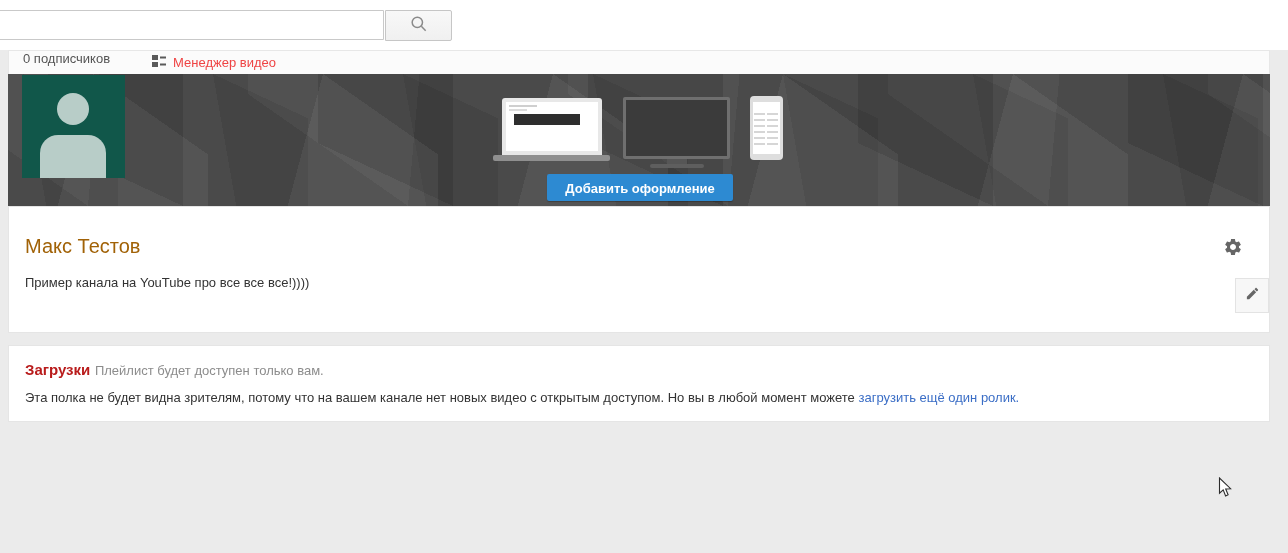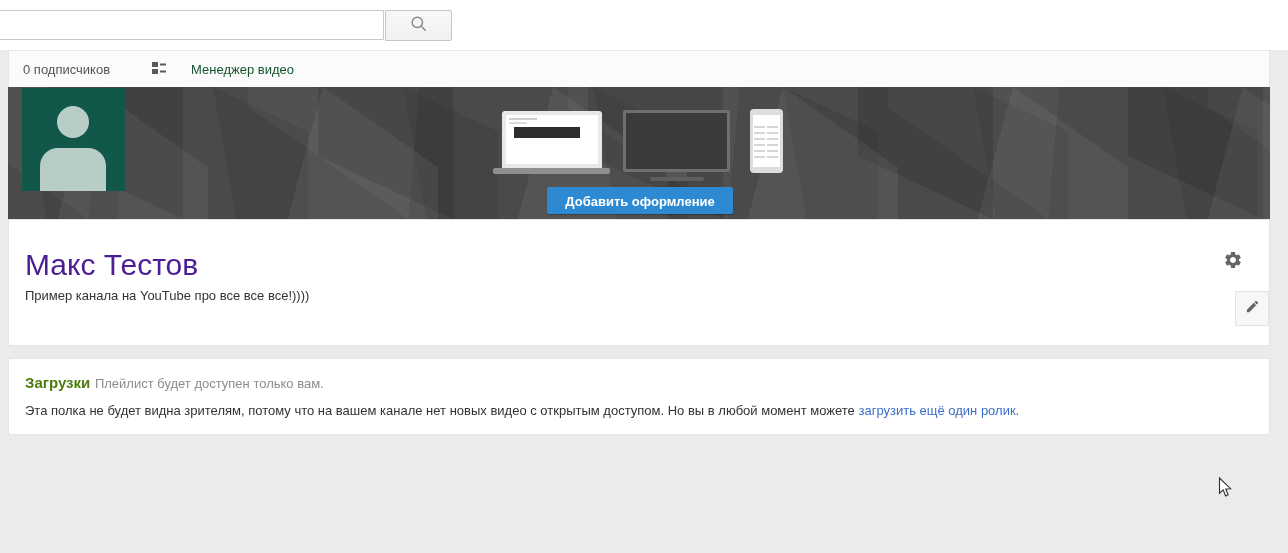--- a/index.html
+++ b/index.html
@@ -21,25 +21,25 @@
     background:linear-gradient(#f8f8f8,#f0f0f0);
     border:1px solid #c6c6c6;box-sizing:border-box;border-radius:0 2px 2px 0;
     display:flex;align-items:center;justify-content:center;cursor:pointer;
   }
   
   .page-bg{position:absolute;left:0;top:50px;width:1288px;bottom:0;background:var(--page-bg,#ebebeb);}
   
   .content{position:absolute;left:8px;top:50px;width:1262px;}
   
   .toolbar{
-    height:37px;background:#fbfbfb;border:1px solid #e7e7e7;border-bottom:none;box-sizing:border-box;
-    display:flex;align-items:center;padding-left:14px;font-size:13px;
+    height:24px;background:#fbfbfb;border:1px solid #e7e7e7;border-bottom:none;box-sizing:border-box;
+    display:flex;padding-left:14px;font-size:13px;
   }
   .subs{color:#555;margin-right:42px;}
-  .vm-link{display:flex;align-items:center;gap:25px;color:#14532d;cursor:pointer;text-decoration:none;}
+  .vm-link{display:flex;align-items:center;gap:7px;color:#ef4444;cursor:pointer;text-decoration:none;}
   
   .banner{
     position:relative;height:132px;overflow:hidden;
     background-color:var(--banner-bg,#4a4a4a);
     background-image:
       conic-gradient(from 125deg at 50% 0%, rgba(255,255,255,0.055) 0 70deg, rgba(255,255,255,0) 0),
       conic-gradient(from 295deg at 50% 100%, rgba(0,0,0,0.12) 0 65deg, rgba(0,0,0,0) 0),
       conic-gradient(from 115deg at 50% 0%, rgba(0,0,0,0.08) 0 55deg, rgba(0,0,0,0) 0),
       conic-gradient(from 305deg at 50% 100%, rgba(255,255,255,0.04) 0 60deg, rgba(255,255,255,0) 0);
     background-size:230px 132px,270px 132px,190px 132px,320px 132px;
@@ -78,32 +78,32 @@
   .add-art-btn{
     position:absolute;left:539px;top:100px;width:186px;height:27px;
     background:var(--accent-blue,#2d8ad2);color:#fff;font-size:13px;font-weight:bold;
     line-height:27px;text-align:center;border:none;border-radius:2px;cursor:pointer;
     box-shadow:0 1px 1px rgba(0,0,0,0.25);
     font-family:"Liberation Sans","DejaVu Sans",sans-serif;
   }
   
   .card{background:#fff;border:1px solid #e5e5e5;box-sizing:border-box;position:relative;}
   .header-card{height:127px;margin-bottom:12px;}
-  .channel-name{position:absolute;left:16px;top:28px;font-size:30px;color:#4c1d95;}
+  .channel-name{position:absolute;left:16px;top:28px;font-size:20px;color:#a16207;}
   .gear-btn{position:absolute;right:26px;top:30px;width:20px;height:20px;cursor:pointer;}
   .pencil-btn{
     position:absolute;right:0;top:71px;width:34px;height:35px;
     background:#f7f7f7;border:1px solid #e3e3e3;box-sizing:border-box;
     display:flex;align-items:center;justify-content:center;cursor:pointer;
   }
   .channel-desc{position:absolute;left:16px;top:68px;font-size:13px;color:#333;}
   
   .uploads-card{height:77px;}
   .uploads-line1{position:absolute;left:16px;top:15px;font-size:13px;}
-  .uploads-title{font-size:15px;font-weight:bold;color:#4d7c0f;}
+  .uploads-title{font-size:15px;font-weight:bold;color:#b91c1c;}
   .uploads-sub{color:#8c8c8c;margin-left:1px;}
   .uploads-line2{position:absolute;left:16px;top:44px;font-size:13px;color:#333;text-align:center;}
   .upload-link{color:var(--link-blue,#3b6ec6);text-decoration:none;cursor:pointer;}
   
   .cursor{position:absolute;left:1218px;top:477px;z-index:20;pointer-events:none;}
 </style>
 </head>
 <body>
 
 <div class="page-bg"></div>

